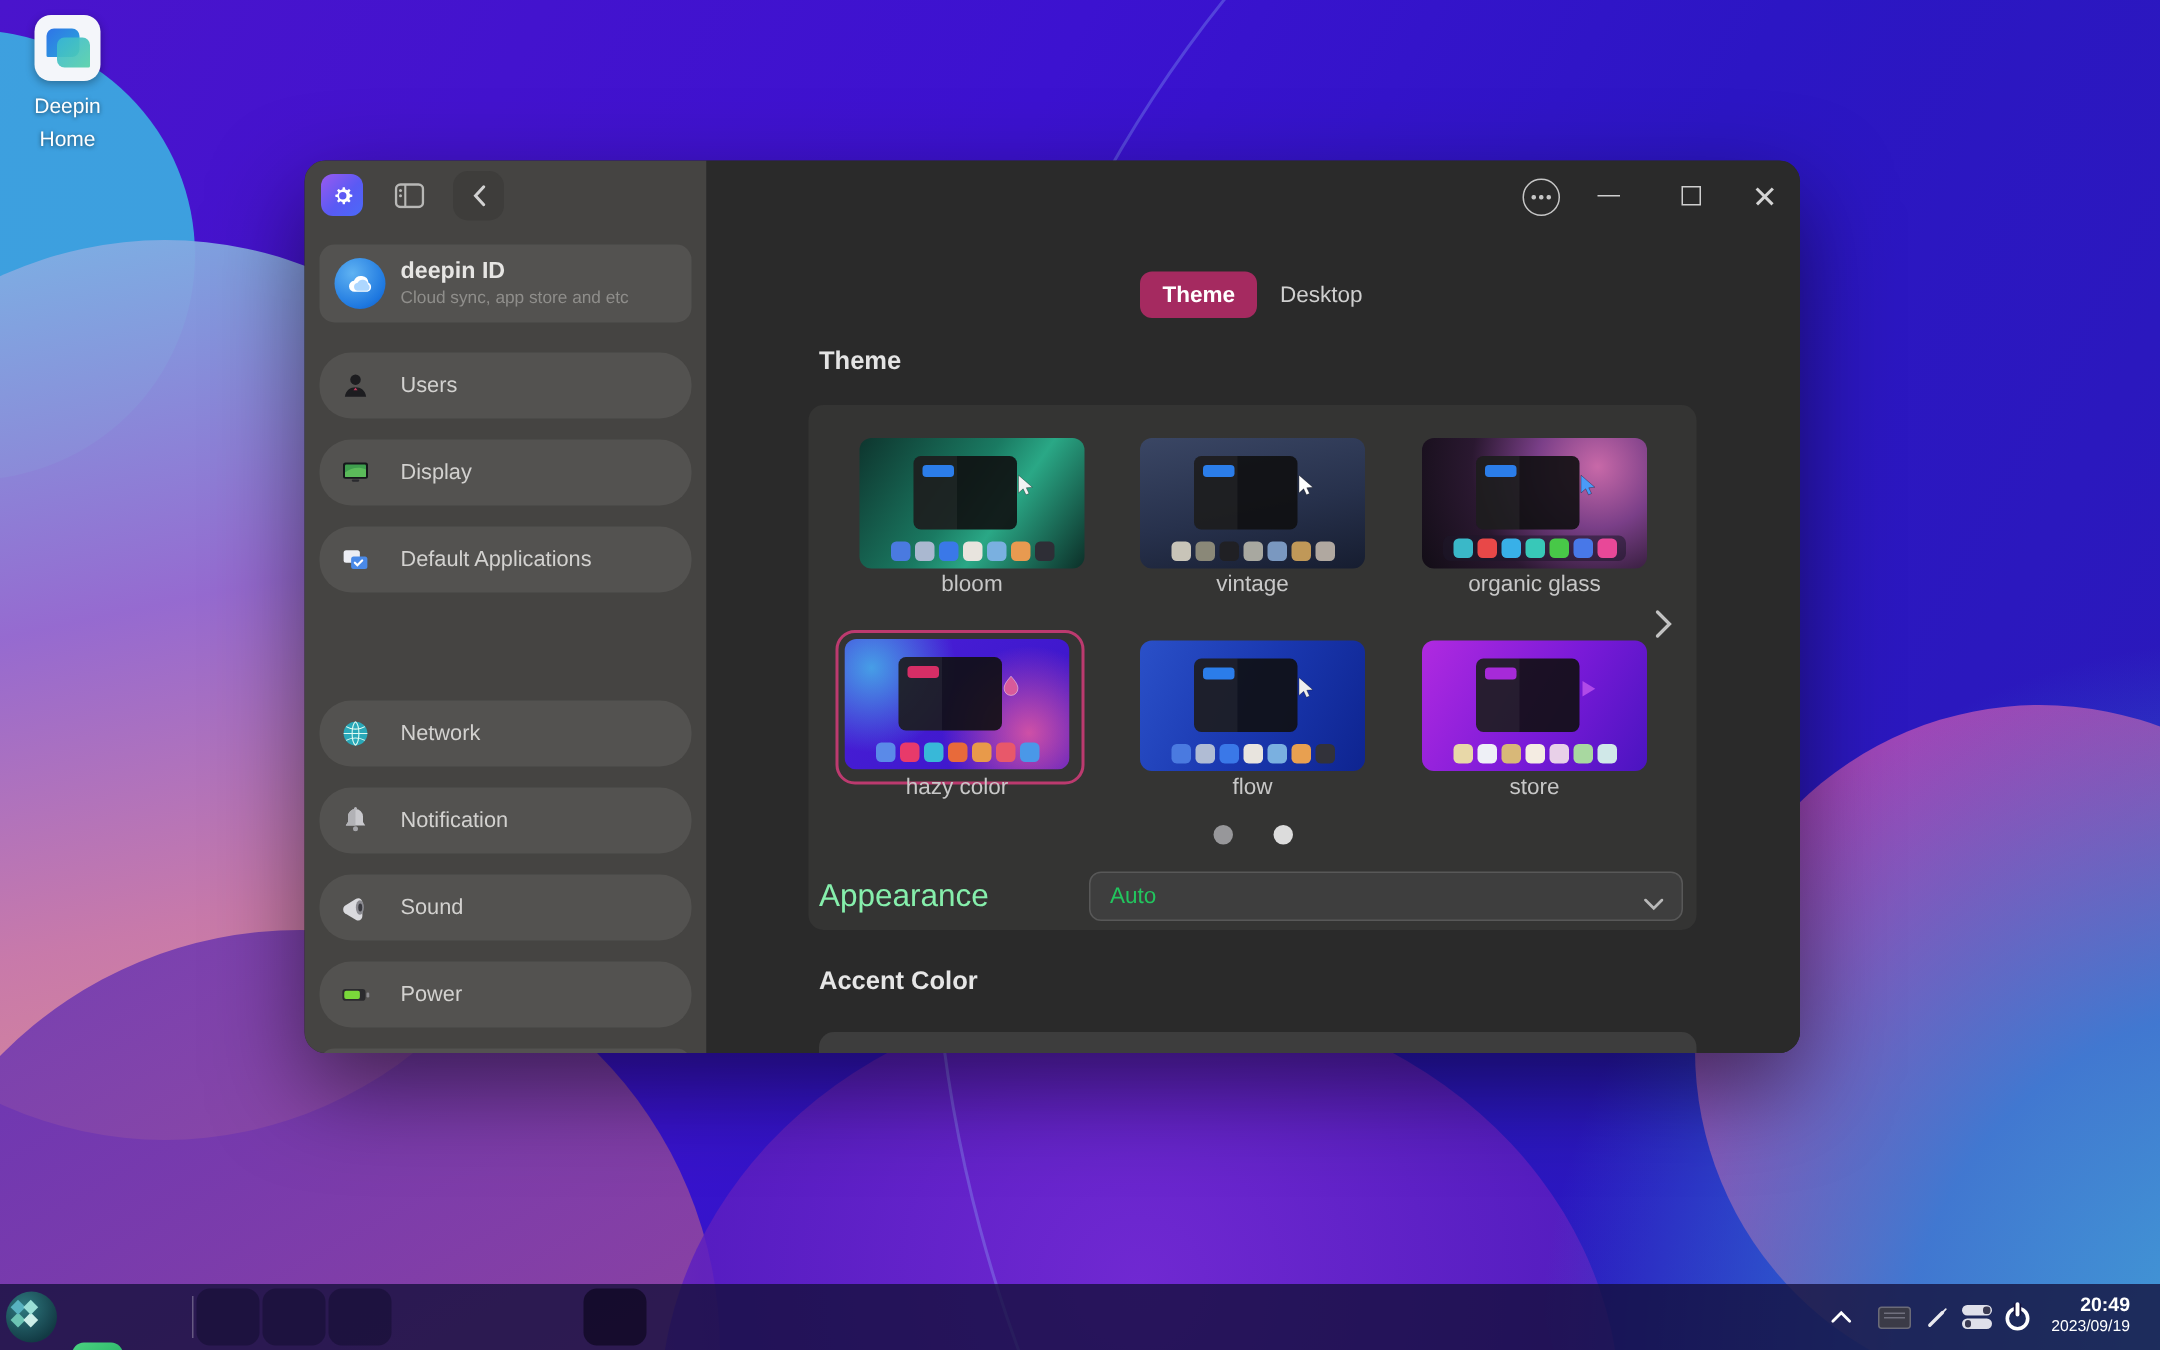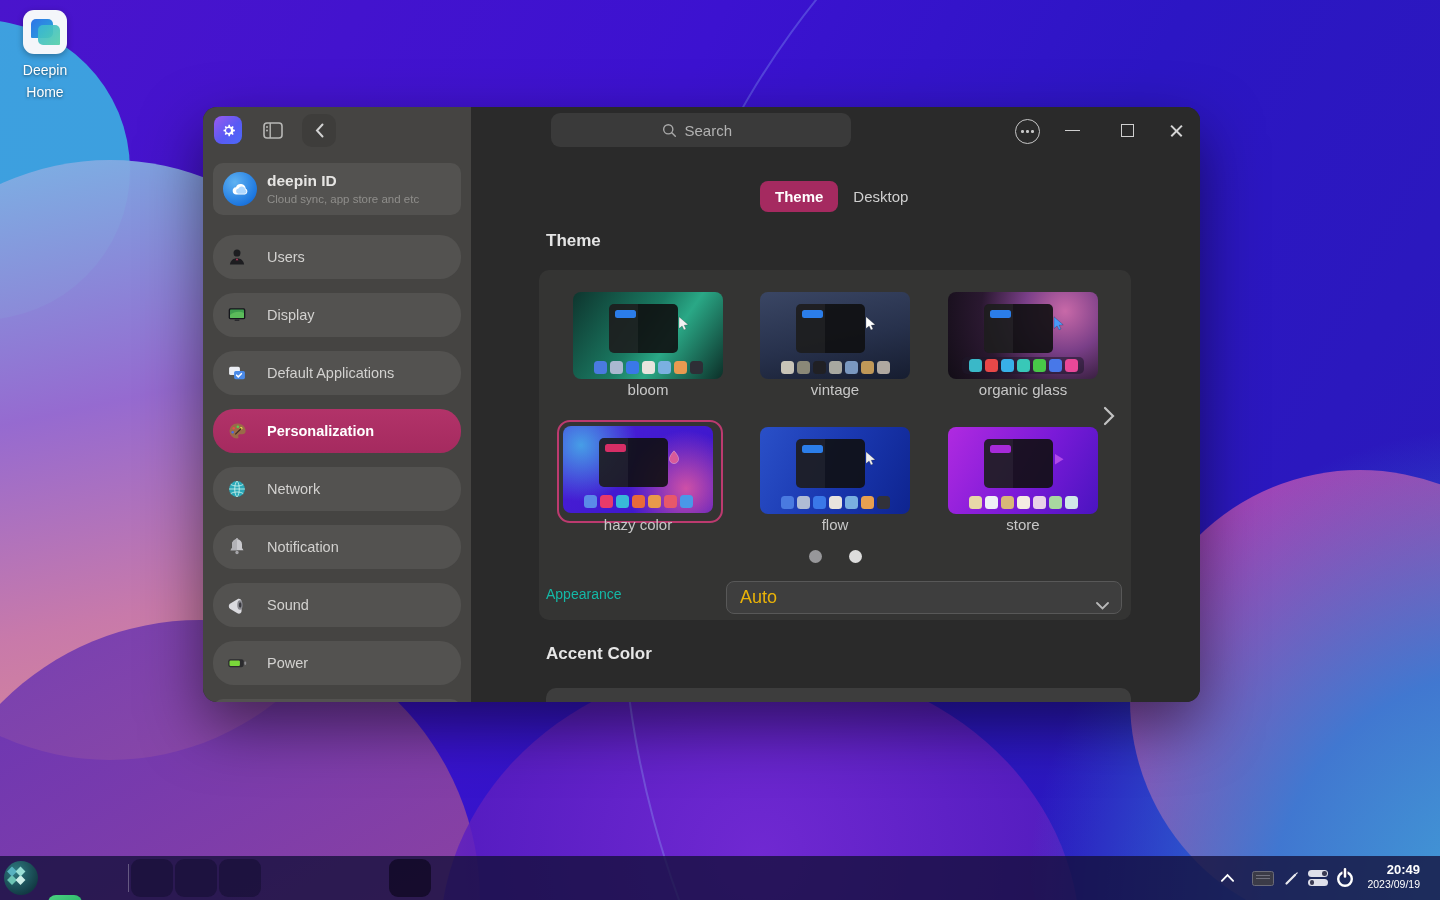--- a/index.html
+++ b/index.html
@@ -84,24 +84,24 @@
   .t-win:before{content:"";position:absolute;left:0;top:0;width:42%;height:100%;background:rgba(255,255,255,.05);border-radius:5px 0 0 5px;}
   .t-pill{position:absolute;left:8%;top:11%;width:31%;height:17%;border-radius:2.5px;}
   .t-cur{position:absolute;right:22%;top:28%;width:12px;height:15px;color:#fff;}
   .t-dock{position:absolute;left:7px;right:7px;bottom:5px;height:14px;display:flex;gap:3px;justify-content:center;align-items:center;}
   .t-dock i{display:block;width:13px;height:13px;border-radius:3.5px;}
   .t-dock.pillbg{background:rgba(30,24,42,.55);border-radius:5px;left:14px;right:14px;height:17px;}
   .sel-ring{position:absolute;left:18px;top:150px;width:162px;height:99px;border:2px solid #bc3a6f;border-radius:13px;pointer-events:none;}
   .dots{position:absolute;left:0;top:280px;width:592px;display:flex;justify-content:center;gap:27px;}
   .dot{width:13px;height:13px;border-radius:50%;}
   .next{position:absolute;left:628px;top:296px;width:20px;height:26px;display:flex;align-items:center;justify-content:center;}
-  .app-label{position:absolute;left:7px;top:316px;font-size:14px;color:#14b8a6;}
+  .app-label{position:absolute;left:7px;top:316px;font-size:21px;color:#86efac;}
   .dropdown{position:absolute;left:187px;top:311px;width:396px;height:33px;border-radius:8px;background:#3e3e3e;
     border:1px solid #585858;box-sizing:border-box;display:flex;align-items:center;}
-  .dropdown span{margin-left:13px;font-size:18px;color:#eab308;}
+  .dropdown span{margin-left:13px;font-size:15px;color:#22c55e;}
   .dropdown .chev{position:absolute;right:12px;top:12px;}
   .accent-title{position:absolute;left:75px;top:537px;font-size:17px;font-weight:700;color:#e6e6e6;}
   .strip{position:absolute;left:75px;top:581px;width:585px;height:16px;border-radius:10px 10px 0 0;background:#3d3d3d;}
 
   
   .taskbar{position:absolute;left:0;bottom:0;width:1440px;height:44px;background:rgba(19,15,58,.78);}
   .tb-ico{position:absolute;top:5px;width:34px;height:34px;}
   .tb-run{position:absolute;top:3px;width:42px;height:38px;border-radius:9px;background:rgba(14,10,40,.45);}
   .tb-run.strong{background:rgba(6,4,22,.6);}
   .tb-sep{position:absolute;left:128px;top:8px;width:1px;height:28px;background:rgba(255,255,255,.28);}
@@ -201,33 +201,20 @@
       <div class="nav-item" style="top:244px">
         <span class="nav-ico">
             <svg width="20" height="20" viewBox="0 0 24 24">
               <rect x="2.5" y="4.5" width="13" height="10" rx="2" fill="#eceef4"></rect>
               <rect x="8.5" y="9.5" width="13" height="10" rx="2" fill="#4a8ae8"></rect>
               <path d="M11.5 14.6l2 2 3.8-3.8" stroke="#fff" stroke-width="1.8" fill="none" stroke-linecap="round"></path>
             </svg>
           </span>
         <span class="nav-label">Default Applications</span>
       </div>
-      <div class="nav-item active" style="top:302px">
-        <span class="nav-ico">
-            <svg width="20" height="20" viewBox="0 0 24 24">
-              <path d="M12 3a9 9 0 100 18c1.9 0 2.3-1.1 1.6-2.3-.7-1.3.2-2.7 1.9-2.7H18a4.5 4.5 0 004.4-4.6C22 6 17 3 12 3z" fill="#9a6a48"></path>
-              <circle cx="8" cy="8.6" r="1.5" fill="#e84a4a"></circle>
-              <circle cx="13" cy="6.8" r="1.5" fill="#57d04e"></circle>
-              <circle cx="6.8" cy="13.4" r="1.5" fill="#4a6ae8"></circle>
-              <circle cx="17" cy="8.8" r="1.5" fill="#ecd84e"></circle>
-              <path d="M10 16l7-7" stroke="#3a2a20" stroke-width="1.4"></path>
-            </svg>
-          </span>
-        <span class="nav-label">Personalization</span>
-      </div>
       <div class="nav-item" style="top:360px">
         <span class="nav-ico">
             <svg width="20" height="20" viewBox="0 0 24 24">
               <circle cx="12" cy="12" r="9.5" fill="#2aa8b8"></circle>
               <path d="M2.5 12h19M12 2.5c3.6 3.2 3.6 15.8 0 19M12 2.5c-3.6 3.2-3.6 15.8 0 19M4.5 6.5c4.2 2.6 10.8 2.6 15 0M4.5 17.5c4.2-2.6 10.8-2.6 15 0" stroke="#dffaf2" stroke-width=".9" fill="none"></path>
             </svg>
           </span>
         <span class="nav-label">Network</span>
       </div>
       <div class="nav-item" style="top:418px">
@@ -258,27 +245,20 @@
               <rect x="3" y="9" width="12.5" height="6.5" rx="1.5" fill="#7ad83a"></rect>
               <rect x="20.8" y="10.3" width="2.2" height="4" rx="1" fill="#8a8a8e"></rect>
             </svg>
           </span>
         <span class="nav-label">Power</span>
       </div>
       <div class="nav-partial"></div>
     </div>
 
     <div class="main">
-      <div class="search">
-        <svg width="15" height="15" viewBox="0 0 18 18">
-            <circle cx="7.5" cy="7.5" r="5.5" fill="none" stroke="#a8a8a8" stroke-width="1.7"></circle>
-            <line x1="11.8" y1="11.8" x2="16" y2="16" stroke="#a8a8a8" stroke-width="1.7" stroke-linecap="round"></line>
-          </svg>
-        <input type="text" placeholder="Search" style="">
-      </div>
       <div class="wc wc-more">
           <i></i>
           <i></i>
           <i></i>
         </div>
       <div class="wc wc-min">
           <i></i>
         </div>
       <div class="wc wc-max">
           <i></i>

